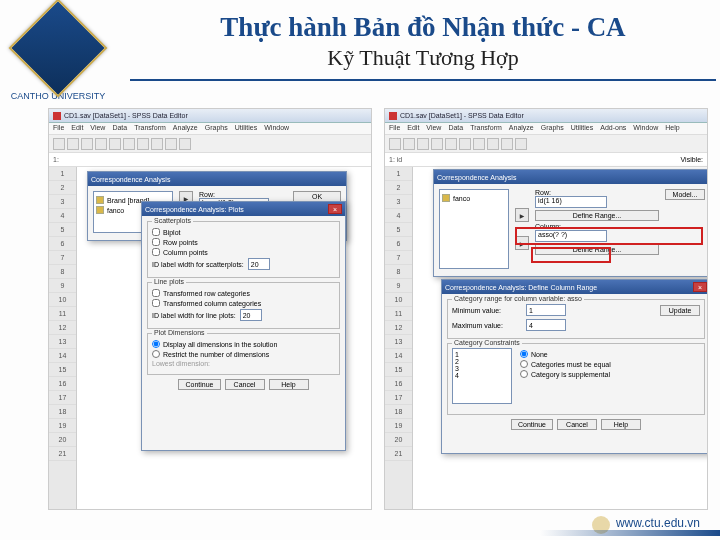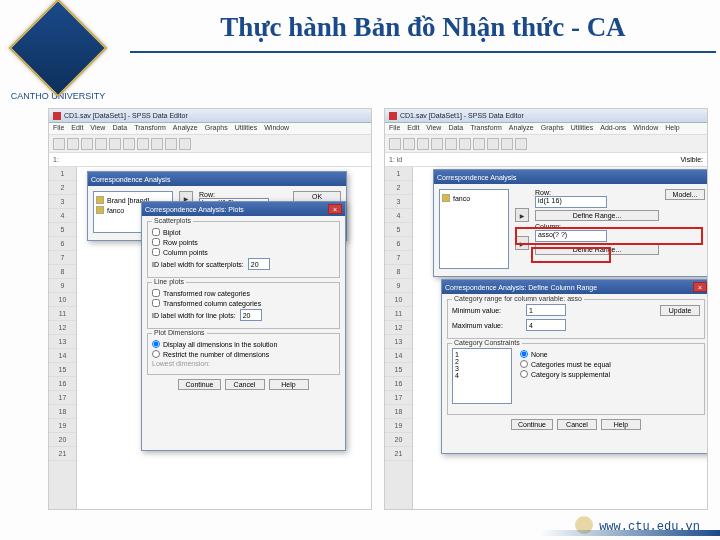--- a/index.html
+++ b/index.html
@@ -52,34 +52,35 @@
   .radio { display: flex; align-items: center; gap: 3px; margin: 2px 0; font-size: 7px; }
   .radio input { width: 8px; height: 8px; }
   .arrow-red { position: absolute; width: 2px; background: #d02020; }
   .arrow-red::after { content: ""; position: absolute; bottom: -5px; left: -3px; border: 4px solid transparent; border-top: 6px solid #d02020; }
   .red-box { position: absolute; border: 2px solid #d02020; pointer-events: none; }
   .mini-icon { display: inline-block; width: 8px; height: 8px; background: #d9b84a; border: 1px solid #aa8; }
   .arrow-btn { width: 14px; height: 14px; background: #e8e8e8; border: 1px solid #999; display: flex; align-items: center; justify-content: center; }
   .arrow-btn::before { content: "▶"; font-size: 6px; color: #333; }
   
   
-  .footer { position: absolute; bottom: 6px; right: 20px; font-size: 12px; color: #1a4a8a; font-family: Liberation Mono, monospace; display: flex; align-items: flex-end; gap: 6px; }
+  .footer { position: absolute; bottom: 6px; right: 20px; font-size: 12px; color: #1a4a8a; font-family: Liberation Sans, sans-serif; display: flex; align-items: flex-start; gap: 6px; }
   .footer .dot { width: 18px; height: 18px; background: #e8d8a8; border-radius: 50%; }
   .footer .bar { position: absolute; right: -20px; bottom: -2px; width: 180px; height: 6px; background: linear-gradient(90deg, transparent, #1a4a8a); }
 </style>
 </head>
 <body>
 
 <div class="logo">
   <div class="logo-diamond"></div>
   <div class="logo-text">CANTHO UNIVERSITY</div>
 </div>
 
 <div class="title-area">
   <div class="title-main">Thực hành Bản đồ Nhận thức - CA</div>
+  <div class="title-sub">Kỹ Thuật Tương Hợp</div>
   <div class="title-rule"></div>
 </div>
 
 <div class="panels">
 
   <div class="panel">
     <div class="win-title">
       <span class="icon"></span>
       <span>CD1.sav [DataSet1] - SPSS Data Editor</span>
     </div>

